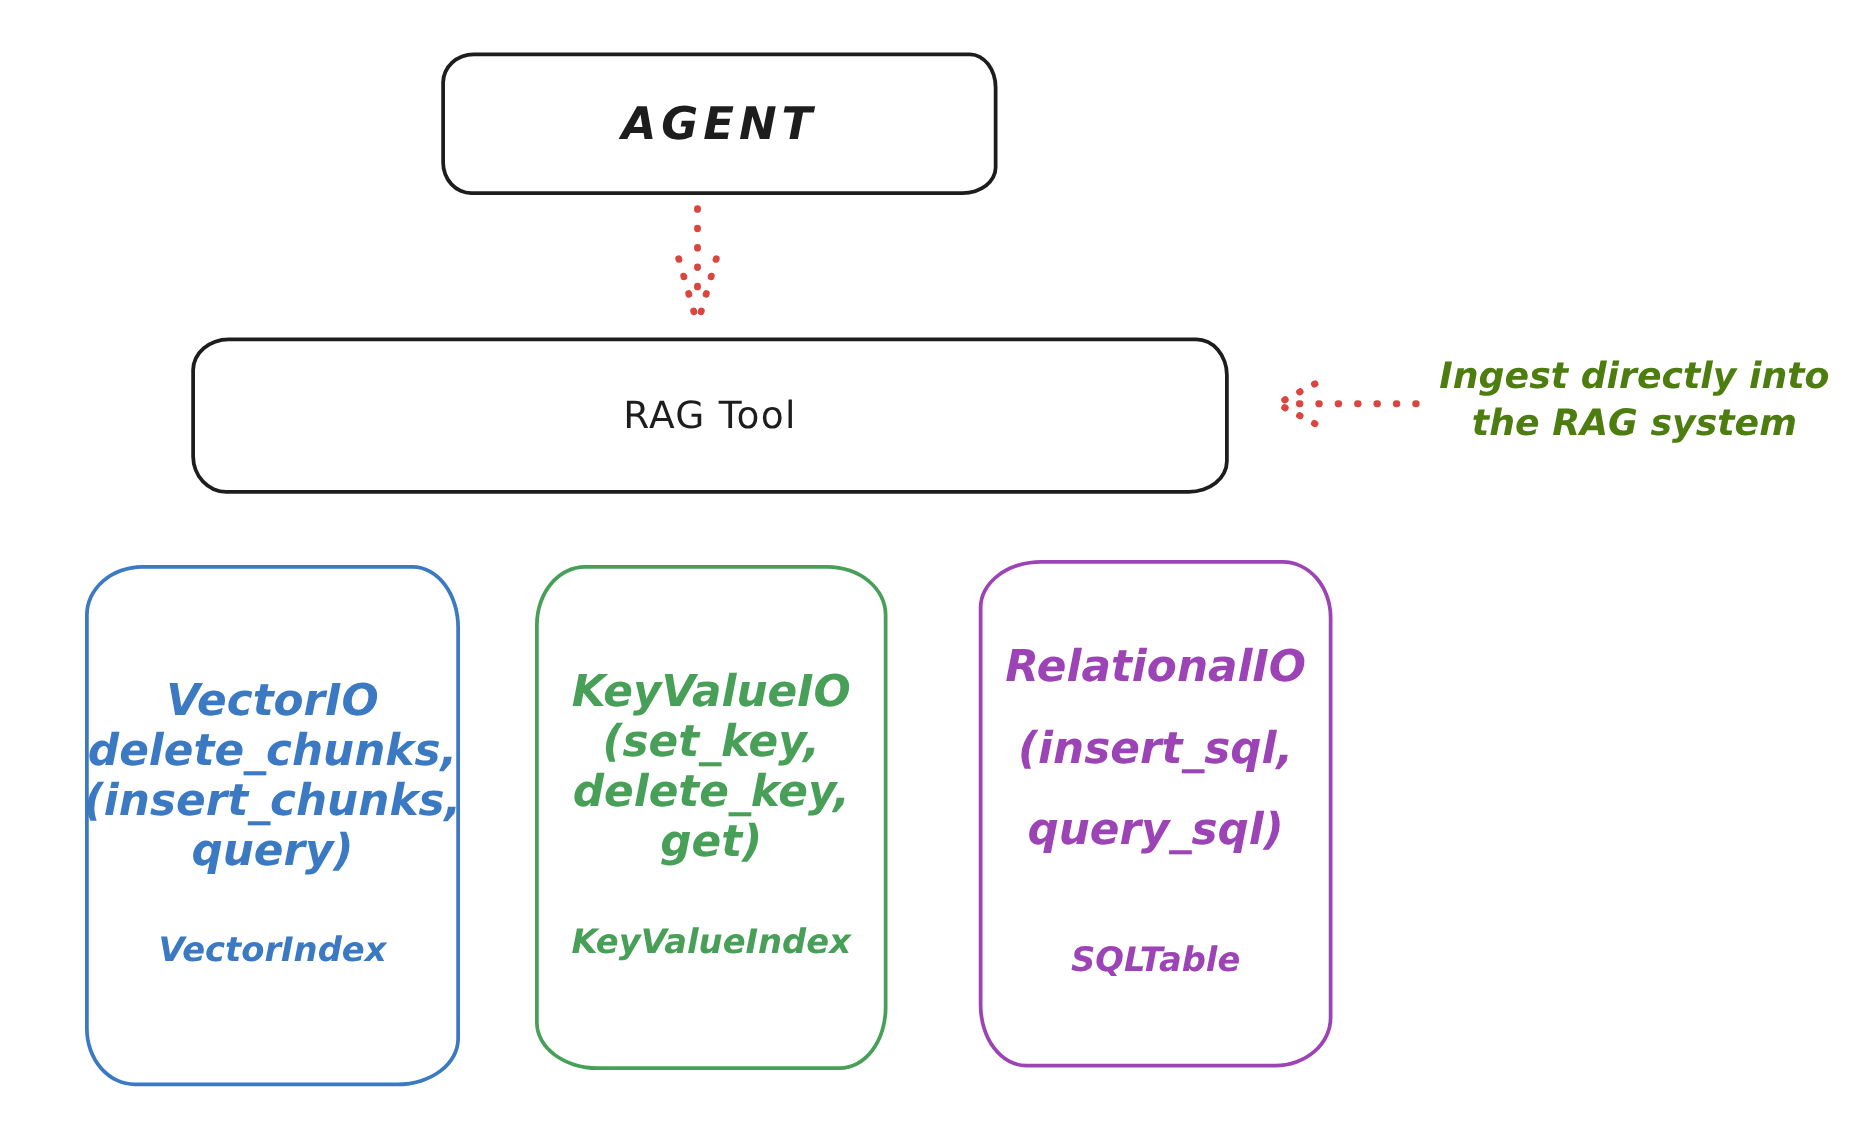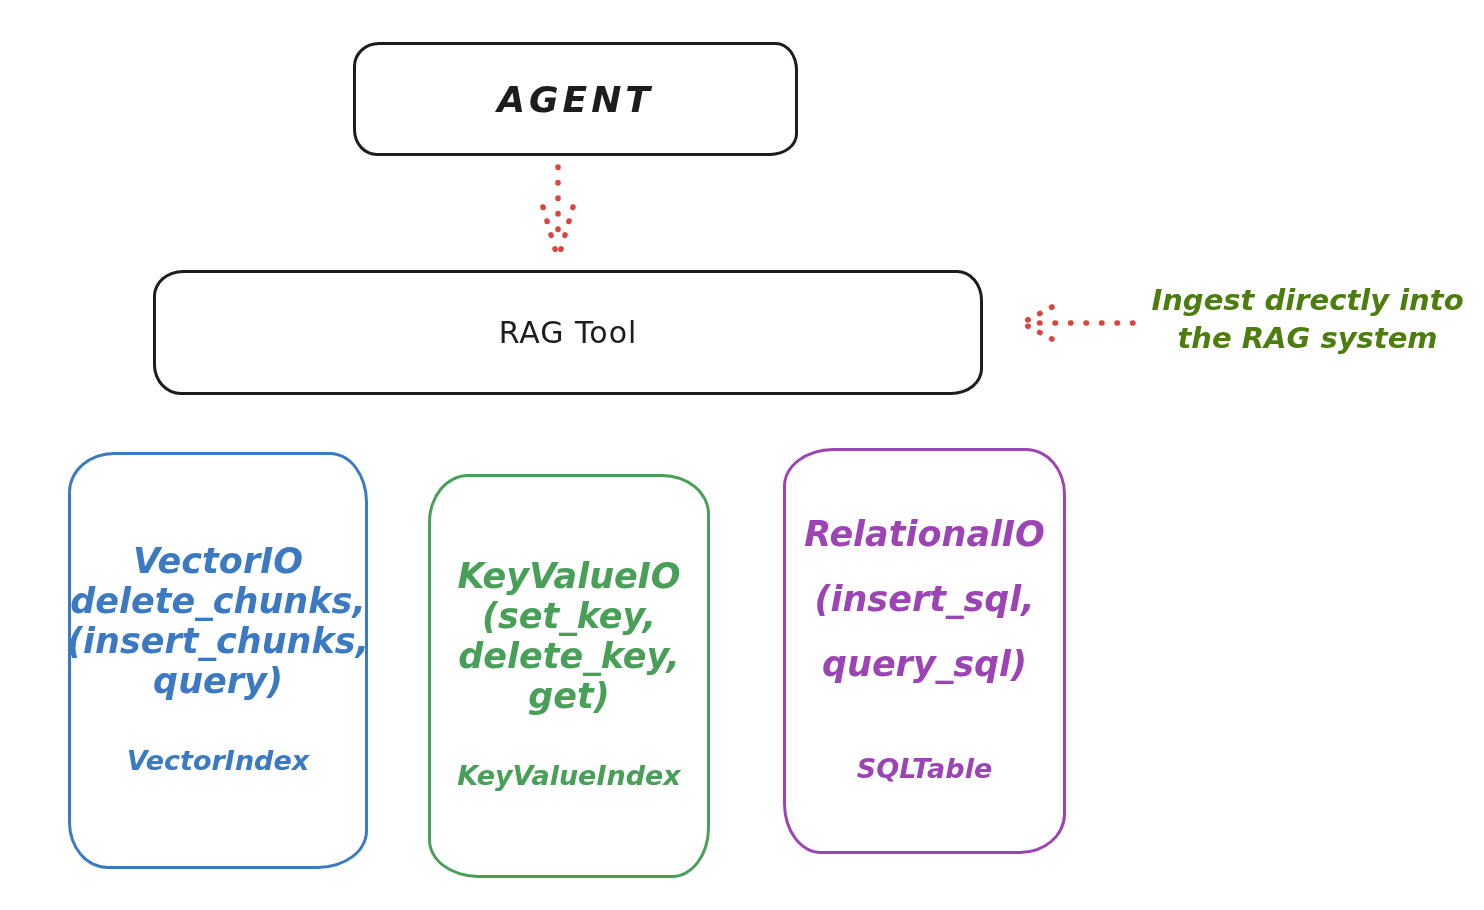--- a/index.html
+++ b/index.html
@@ -74,21 +74,20 @@
     left: 68px; top: 452px;
     width: 300px; height: 417px;
     border-color: #3b7ac2; color: #3b7ac2;
     border-radius: 46px 38px 50px 40px / 40px 50px 38px 46px;
   }
   .box-keyvalue {
     left: 428px; top: 452px;
     width: 282px; height: 404px;
     border-color: #48a058; color: #48a058;
     border-radius: 40px 48px 38px 50px / 48px 40px 50px 38px;
-    margin-top: 22px;
   }
   .box-relational {
     left: 783px; top: 448px;
     width: 283px; height: 406px;
     border-color: #9c44b5; color: #9c44b5;
     border-radius: 50px 40px 46px 38px / 38px 46px 40px 50px;
     gap: 25px;
   }
   
   .annotation {

